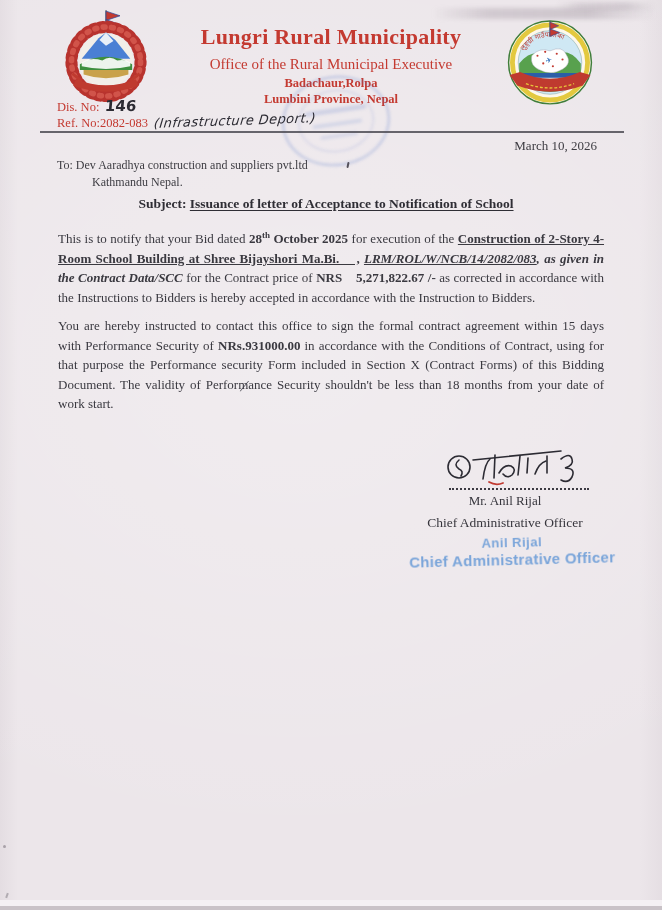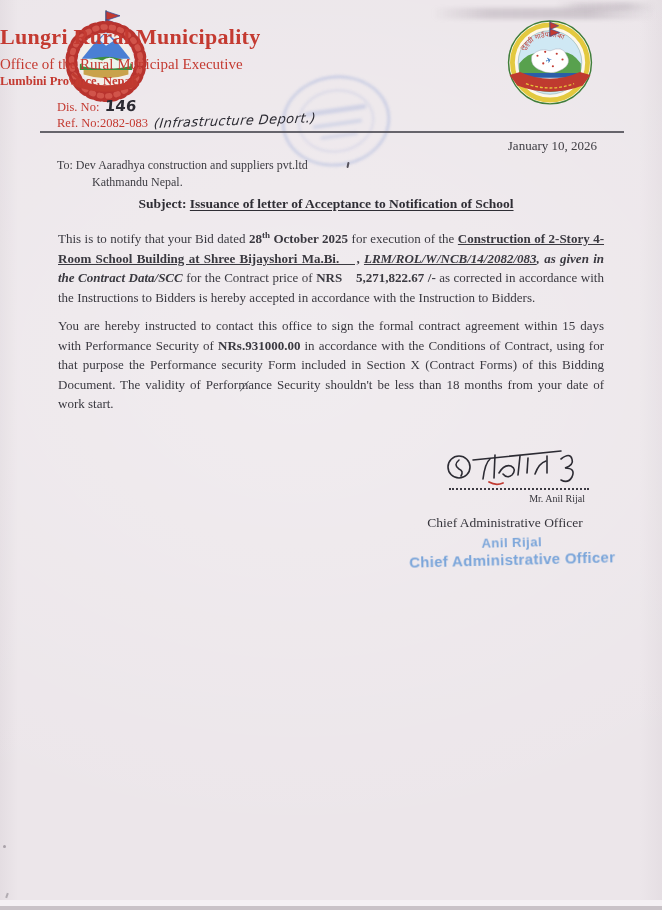--- a/index.html
+++ b/index.html
@@ -8,21 +8,21 @@
     background:
       radial-gradient(ellipse 900px 700px at 45% 40%, rgba(255,255,255,.25), rgba(0,0,0,0) 70%),
       linear-gradient(90deg, rgba(190,180,188,.18) 0, rgba(0,0,0,0) 18px),
       linear-gradient(270deg, rgba(190,180,188,.15) 0, rgba(0,0,0,0) 22px),
       #ece6ea;
     font-family:"Liberation Serif", serif;
     color:#3d3c42;
   }
   .abs{position:absolute;}
   
-  .head-center{left:0;right:0;top:24px;color:#c43a31;}
+  .head-center{left:0;right:0;top:24px;text-align:center;color:#c43a31;}
   .head-title{font-size:22px;font-weight:700;letter-spacing:.3px;}
   .head-office{font-size:15px;font-weight:400;margin-top:6px;}
   .head-addr{font-size:12.5px;font-weight:700;margin-top:3px;}
   .head-prov{font-size:12.5px;font-weight:700;margin-top:1px;}
   .refblock{left:57px;top:99px;font-size:12.5px;color:#c43a31;line-height:15px;}
   .hand{font-family:"DejaVu Sans",sans-serif;color:#2c2b33;}
   .hand-dis{font-size:15px;font-weight:600;transform:skewX(-5deg);display:inline-block;margin-left:6px;}
   .hand-ref{font-size:13px;font-style:italic;letter-spacing:.4px;display:inline-block;transform:rotate(-2deg) skewX(-8deg);margin-left:6px;position:relative;top:-2px;}
   .rule{left:40px;top:131px;width:584px;height:0;border-top:2px solid #4e4c55;opacity:.85;}
   
@@ -45,21 +45,21 @@
   .tick{left:347px;top:162px;width:2px;height:6px;background:#55525c;transform:rotate(12deg);border-radius:1px;}
   .subject{left:0;right:10px;top:196px;text-align:center;font-size:13.5px;font-weight:700;color:#2f2e35;}
   .subject u{text-underline-offset:2px;}
   .para{left:58px;width:546px;font-size:13px;line-height:19.6px;text-align:justify;color:#3a3940;}
   .p1{top:229px;}
   .p2{top:316px;}
   .slash{left:242px;top:378px;font-size:15px;color:#3a3944;font-style:italic;transform:skewX(-18deg);}
   
   .sig-svg{left:443px;top:446px;}
   .dotline{left:449px;top:488px;width:140px;border-top:2.5px dotted #3c3a42;}
-  .sig-name{left:425px;top:493px;width:160px;text-align:right;font-size:10px;color:#37363d;}
+  .sig-name{left:425px;top:493px;width:160px;text-align:center;font-size:13px;color:#37363d;}
   .sig-title{left:405px;top:515px;width:200px;text-align:center;font-size:13.5px;color:#37363d;}
   .stamp-blue{left:392px;top:535px;width:240px;text-align:center;color:#7aa5da;
     font-family:"Liberation Sans",sans-serif;font-weight:700;filter:blur(.7px);
     transform:rotate(-1.5deg);}
   .stamp-blue .n{font-size:13px;letter-spacing:.5px;}
   .stamp-blue .t{font-size:15px;margin-top:1px;letter-spacing:.3px;}
   
   .edge-light{left:0;right:0;top:900px;height:6px;background:#f4f0f3;}
   .edge-dark{left:0;right:0;top:906px;height:4px;background:#c9c2c7;}
   .mark-bl1{left:3px;top:845px;width:3px;height:3px;background:#8e8890;border-radius:50%;opacity:.7;}
@@ -113,20 +113,21 @@
     <text x="50" y="49" font-size="8" fill="#2b6cb8" transform="rotate(-18 55 45)" font-family="DejaVu Sans, sans-serif">✈</text>
     <path d="M22 60 h66 v5 h-66 z" fill="#2b5ea7"></path>
     <path d="M26 65 q29 13 58 0 l-7 10 q-22 9 -44 0 z" fill="#3e8f3e"></path>
     <path d="M13 62 l11 -3 q31 14 62 0 l11 3 -8 11 q-34 13 -68 0 z" fill="#bf3a2f"></path>
     <path d="M30 71 q25 9 50 0" stroke="#e8c53a" stroke-width="1.4" fill="none" stroke-dasharray="3 2"></path>
   </svg>
 
   <div class="abs head-center">
     <div class="head-title">Lungri Rural Municipality</div>
     <div class="head-office">Office of the Rural Municipal Executive</div>
+    <div class="head-addr">Badachaur,Rolpa</div>
     <div class="head-prov">Lumbini Province, Nepal</div>
   </div>
 
   <div class="abs faint-stamp">
     <div class="inner"></div>
       <div class="scrib"></div>
       <div class="scrib scrib2"></div>
       <div class="scrib scrib3"></div>
   </div>
 
@@ -134,21 +135,21 @@
     <div>
       <span>Dis. No:</span><span class="hand hand-dis">146</span>
     </div>
     <div>
       <span>Ref. No:2082-083</span><span class="hand hand-ref">(Infrastructure Deport.)</span>
     </div>
   </div>
 
   <div class="abs rule"></div>
 
-  <div class="abs date">January 10, 2026</div>
+  <div class="abs date">March 10, 2026</div>
 
   <div class="abs to">
     <div>To: Dev Aaradhya construction and suppliers pvt.ltd</div>
     <div class="l2">Kathmandu Nepal.</div>
   </div>
   <div class="abs tick"></div>
 
   <div class="abs subject"><span>Subject: </span><u>Issuance of letter of Acceptance to Notification of School</u></div>
 
   <div class="abs para p1"><span>This is to notify that your Bid dated </span><span style="font-weight: 700;">28</span><sup style="font-weight: 700;">th</sup><span style="font-weight: 700;"> October 2025</span><span> for execution of the </span><span style="font-weight: 700; text-decoration: underline;">Construction of 2-Story 4-Room School Building at Shree Bijayshori Ma.Bi.&nbsp;&nbsp;&nbsp;&nbsp;,</span><span> </span><span style="font-weight: 700; font-style: italic; text-decoration: underline;">LRM/ROL/W/NCB/14/2082/083</span><span style="font-weight: 700; font-style: italic;">, </span><span style="font-weight: 700; font-style: italic;">as given in the Contract Data/SCC</span><span> for the Contract price of </span><span style="font-weight: 700;">NRS&nbsp;&nbsp;&nbsp;&nbsp;5,271,822.67 /-</span><span> as corrected in accordance with the Instructions to Bidders is hereby accepted in accordance with the Instruction to Bidders.</span></div>

